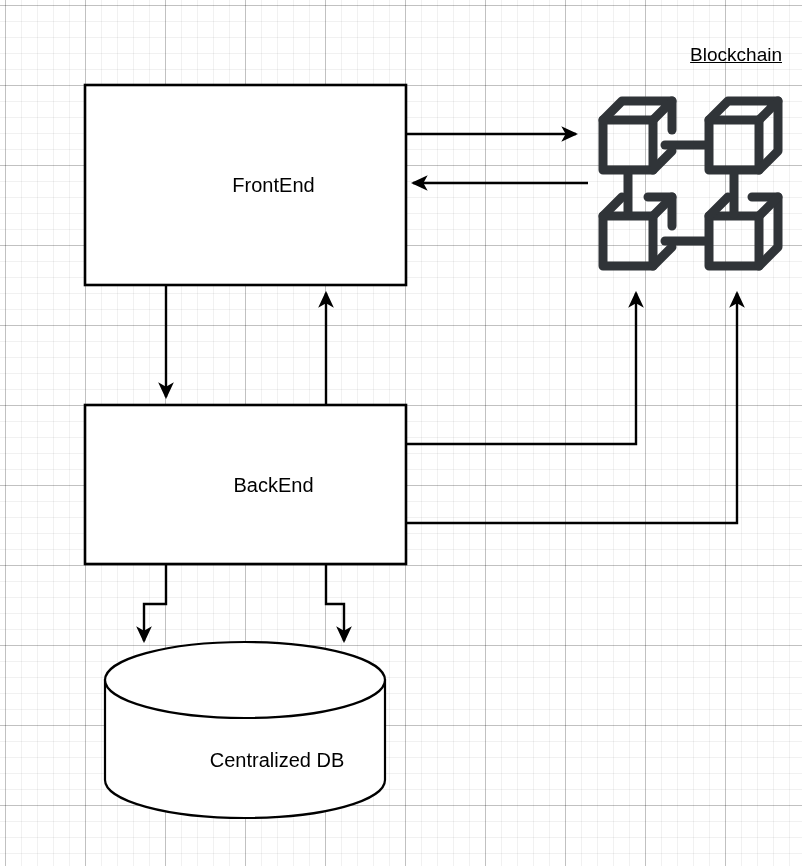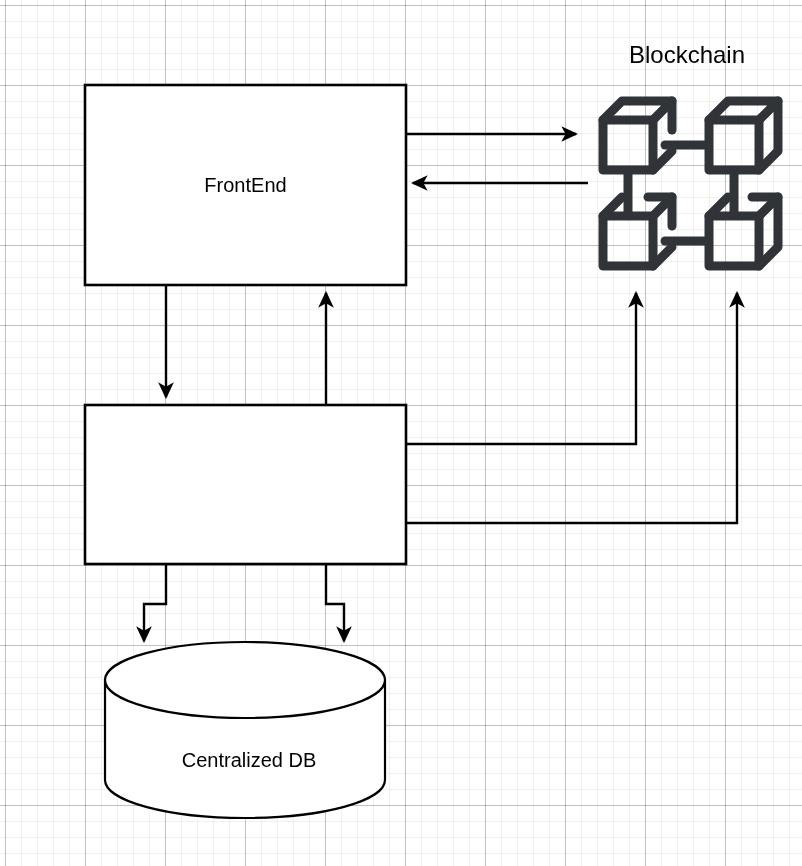--- a/index.html
+++ b/index.html
@@ -34,30 +34,32 @@
   }
   .node-label {
     position: absolute;
     text-align: center;
     color: #000000;
     font-family: "Liberation Sans", sans-serif;
     font-size: 20px;
     line-height: 24px;
     white-space: nowrap;
     user-select: none;
+    padding-left: 28px;
   }
   .group-label {
     position: absolute;
-    text-align: center;
+    text-align: right;
     color: #000000;
     font-family: "Liberation Sans", sans-serif;
-    font-size: 24px;
+    font-size: 19px;
     line-height: 23px;
     white-space: nowrap;
     user-select: none;
+    text-decoration: underline;
   }
   #label-frontend   { left: 85px;  top: 173px; width: 321px; }
   #label-backend    { left: 85px;  top: 473px; width: 321px; }
   #label-db         { left: 105px; top: 748px; width: 288px; }
   #label-blockchain { left: 592px; top: 43px;  width: 190px; }
 </style>
 </head>
 <body>
 
 <div id="canvas">
@@ -132,18 +134,19 @@
       <path d="M 406 523 L 737 523 L 737 293" marker-end="url(#arrow-end)"></path>
 
       <path d="M 166 564 L 166 604 L 144 604 L 144 641" marker-end="url(#arrow-end)"></path>
 
       <path d="M 326 564 L 326 604 L 344 604 L 344 641" marker-end="url(#arrow-end)"></path>
     </g>
   </svg>
 
   <div class="node-label" id="label-frontend">FrontEnd</div>
 
+  <div class="node-label" id="label-backend">BackEnd</div>
 
   <div class="node-label" id="label-db">Centralized DB</div>
 
   <div class="group-label" id="label-blockchain">Blockchain</div>
 
 </div>
 
 </body></html>

